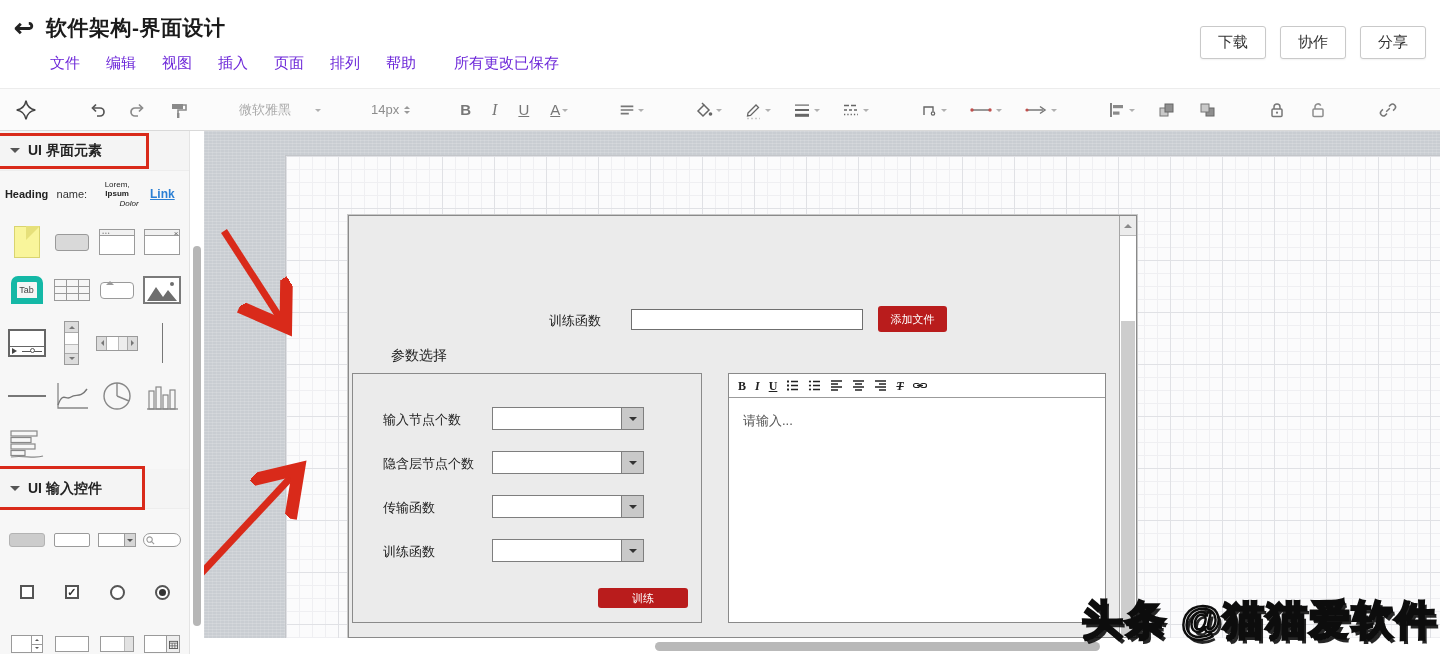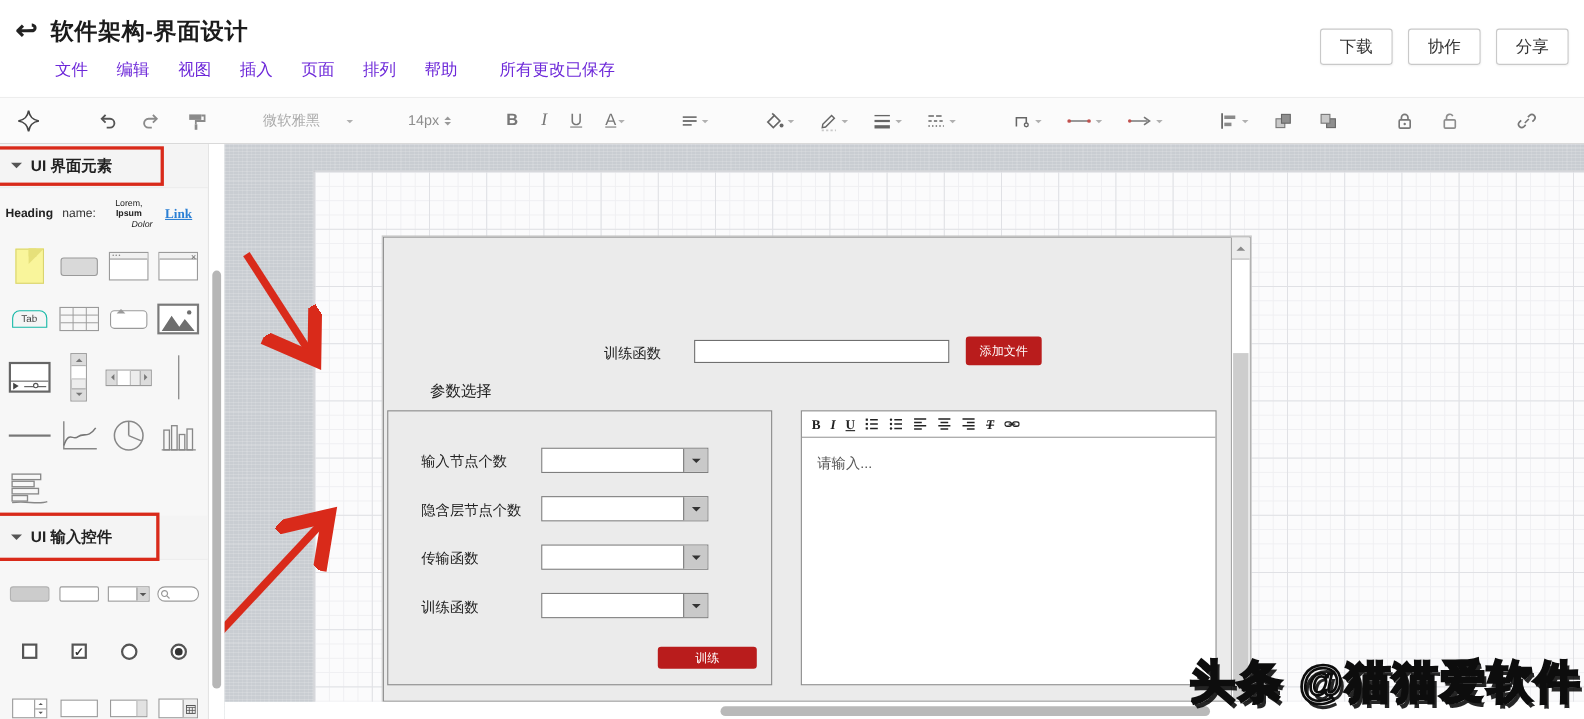--- a/index.html
+++ b/index.html
@@ -50,31 +50,31 @@
   .rb1 { left:-3px; top:2px; width:152px; height:36px;}
   .rb2 { left:-3px; top:-3px; width:148px; height:44px;}
   .shape-grid { display:grid; grid-template-columns:repeat(4,1fr); justify-items:center; align-items:center;
     padding:6px 4px; row-gap:14px; }
   .cell { display:flex; align-items:center; justify-content:center; min-height:34px; cursor:pointer;}
 
   .t-heading { font-size:11px; font-weight:700; color:#222;}
   .t-name { font-size:11px; color:#333;}
   .t-lorem { font-size:8px; color:#222; line-height:1.15; text-align:center;}
   .t-lorem .b{font-weight:700;} .t-lorem .it{font-style:italic;padding-left:24px;}
-  .t-link { font-size:12px; color:#2a7fd4; text-decoration:underline; font-weight:600;font-family:Liberation Serif, serif;}
+  .t-link { font-size:12px; color:#2a7fd4; text-decoration:underline; font-weight:600;}
 
   .sn { width:26px; height:32px; background:#f9f59b; border:1px solid #d9d470; position:relative;}
   .sn::after { content:""; position:absolute; right:-1px; top:-1px; border:7px solid transparent;
     border-left-color:#e6e07a; border-bottom-color:#e6e07a; transform:rotate(90deg); }
   .rrect { width:34px; height:17px; background:#d9d9d9; border:1px solid #9a9a9a; border-radius:3px;}
   .winbox { width:36px; height:26px; background:#fff; border:1px solid #9a9a9a; position:relative;}
   .winbox .bar { height:6px; border-bottom:1px solid #9a9a9a; background:#f1f1f1; font-size:5px; color:#888;
     display:flex; align-items:center; padding-left:2px; letter-spacing:1px;}
   .winx { position:absolute; right:1px; top:-1px; font-size:8px; color:#555;}
-  .tabshape { width:32px; height:16px; border:1px solid #14b8a6; border-radius:7px 7px 0 0; background:#f5f5f5;
+  .tabshape { width:32px; height:28px; border:6px solid #14b8a6; border-radius:7px 7px 0 0; background:#f5f5f5;
     font-size:9px; color:#444; display:flex; align-items:center; justify-content:center;}
   .tbl { width:36px; height:22px; border:1px solid #9a9a9a;
     background-image:linear-gradient(#9a9a9a 1px,transparent 1px),linear-gradient(90deg,#9a9a9a 1px,transparent 1px);
     background-size:12px 7px; background-position:-1px -1px;}
   .callout { width:34px; height:17px; border:1px solid #9a9a9a; border-radius:4px; background:#fff; position:relative;}
   .callout::before { content:""; position:absolute; left:5px; top:-6px; border:4px solid transparent;
     border-bottom-color:#9a9a9a;}
   .imgph { width:38px; height:28px; border:2px solid #7a7a7a; background:#fff; display:flex; align-items:flex-end; justify-content:center;}
   .vid { width:38px; height:28px; border:2px solid #666; background:#fff; position:relative;}
   .vid .vbar { position:absolute; left:0; right:0; bottom:0; height:9px; border-top:1px solid #666;

